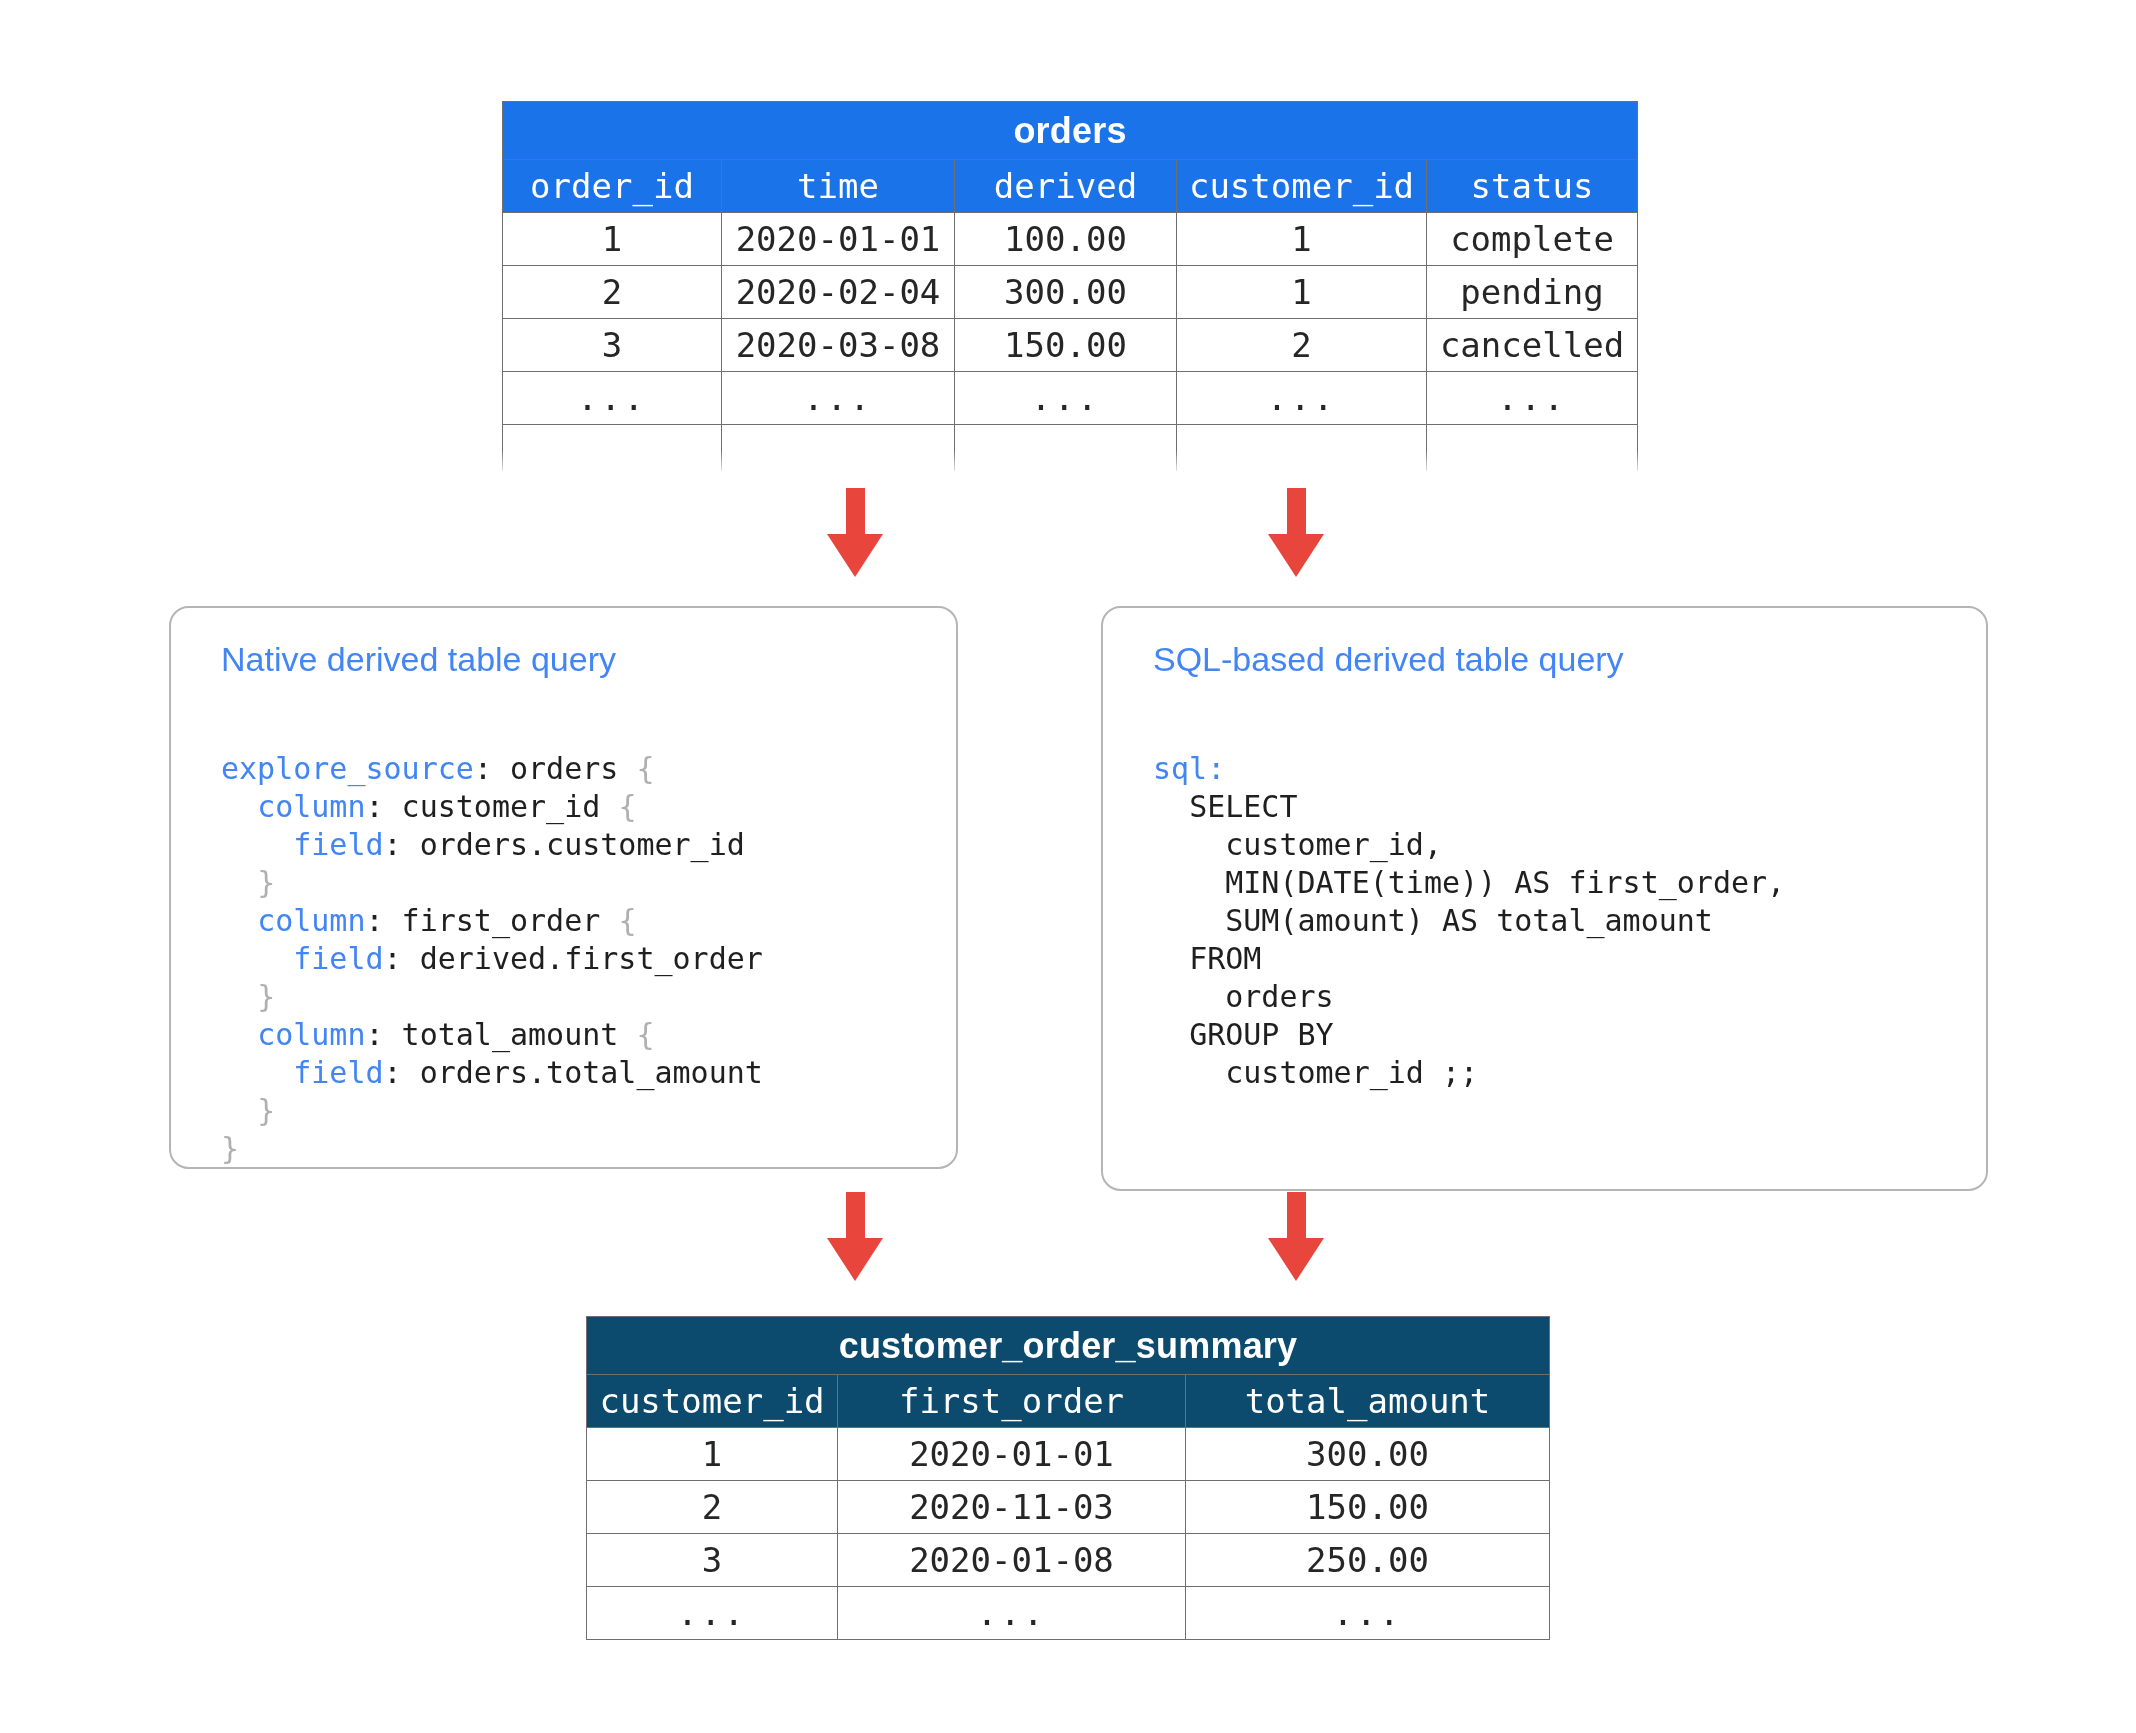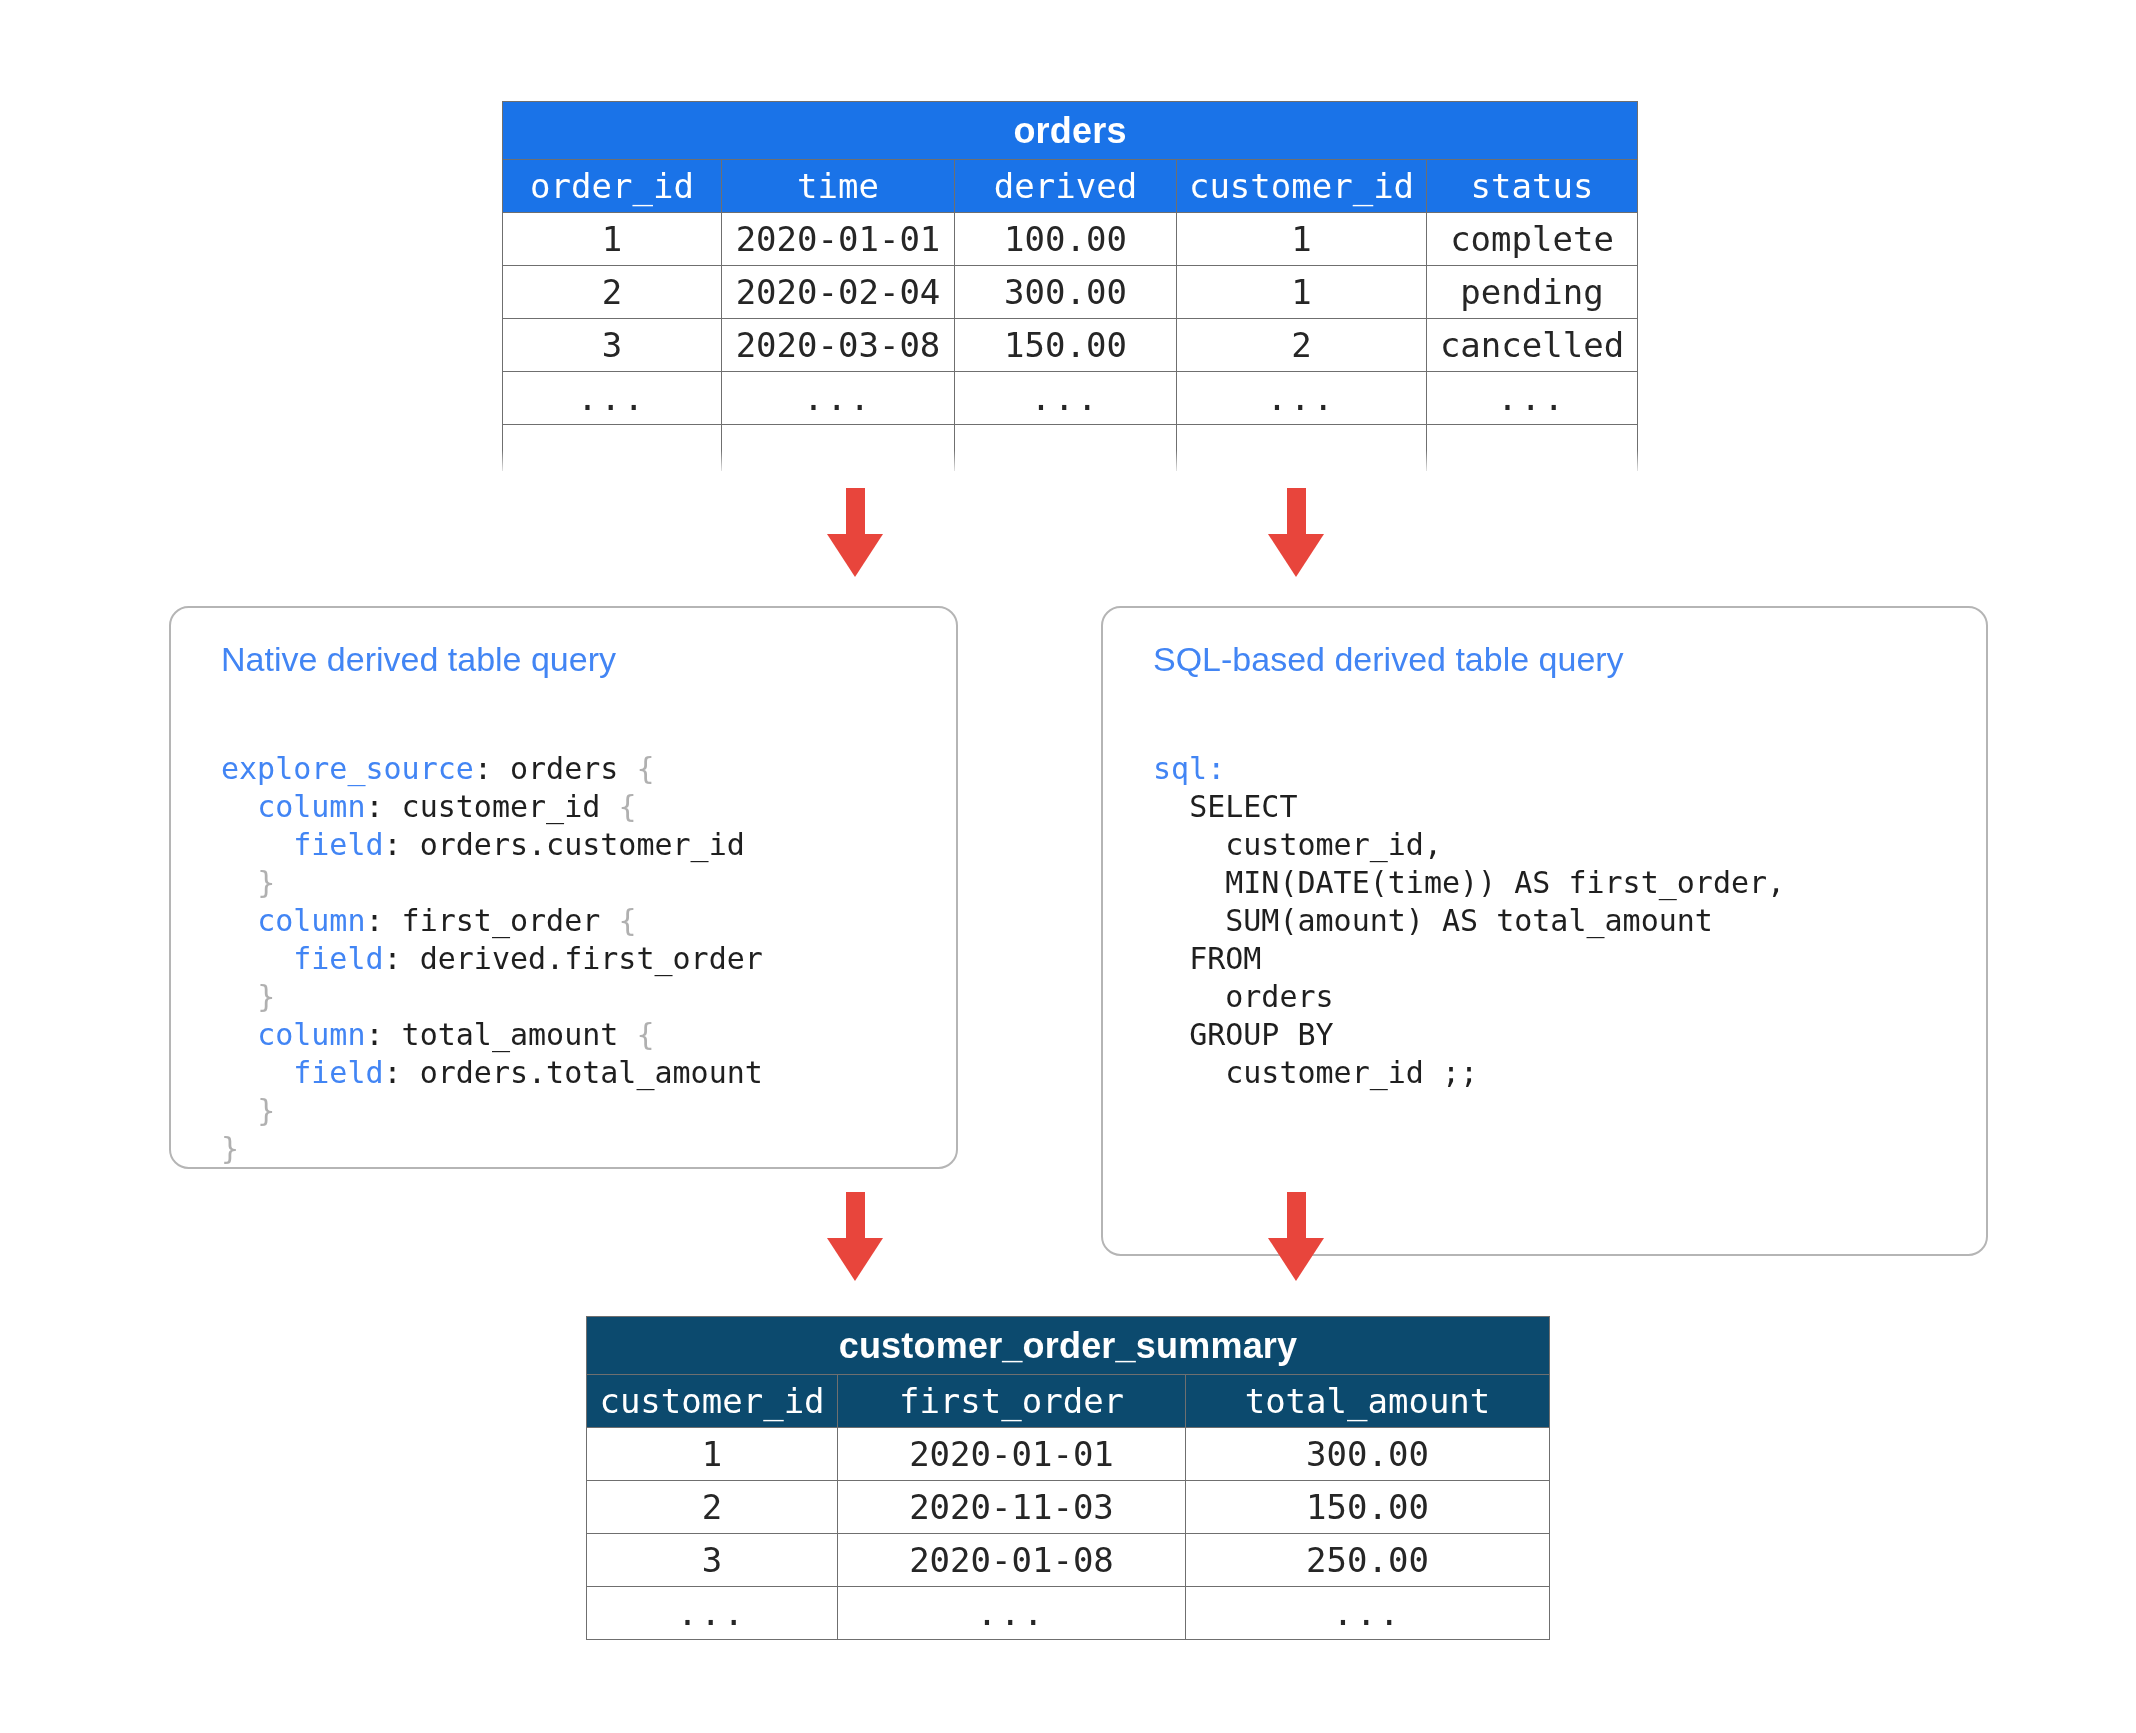--- a/index.html
+++ b/index.html
@@ -137,21 +137,21 @@
     font-family: "DejaVu Sans Mono", "Liberation Mono", monospace;
     font-size: 30px;
     line-height: 38px;
     color: #1f1f1f;
     white-space: pre;
   }
   .code .kw    { color: #4285f4; }
   .code .brace { color: #b0b0b0; }
 
   #panel-native { left: 169px; top: 606px; width: 789px; height: 563px; }
-  #panel-sql    { left: 1101px; top: 606px; width: 887px; height: 650px; }
+  #panel-sql    { left: 1101px; top: 606px; width: 887px; height: 585px; }
 </style>
 </head>
 <body>
 
 <table class="db-table" id="orders-table">
   <colgroup>
     <col style="width:219px">
       <col style="width:233px">
       <col style="width:222px">
       <col style="width:250px">

